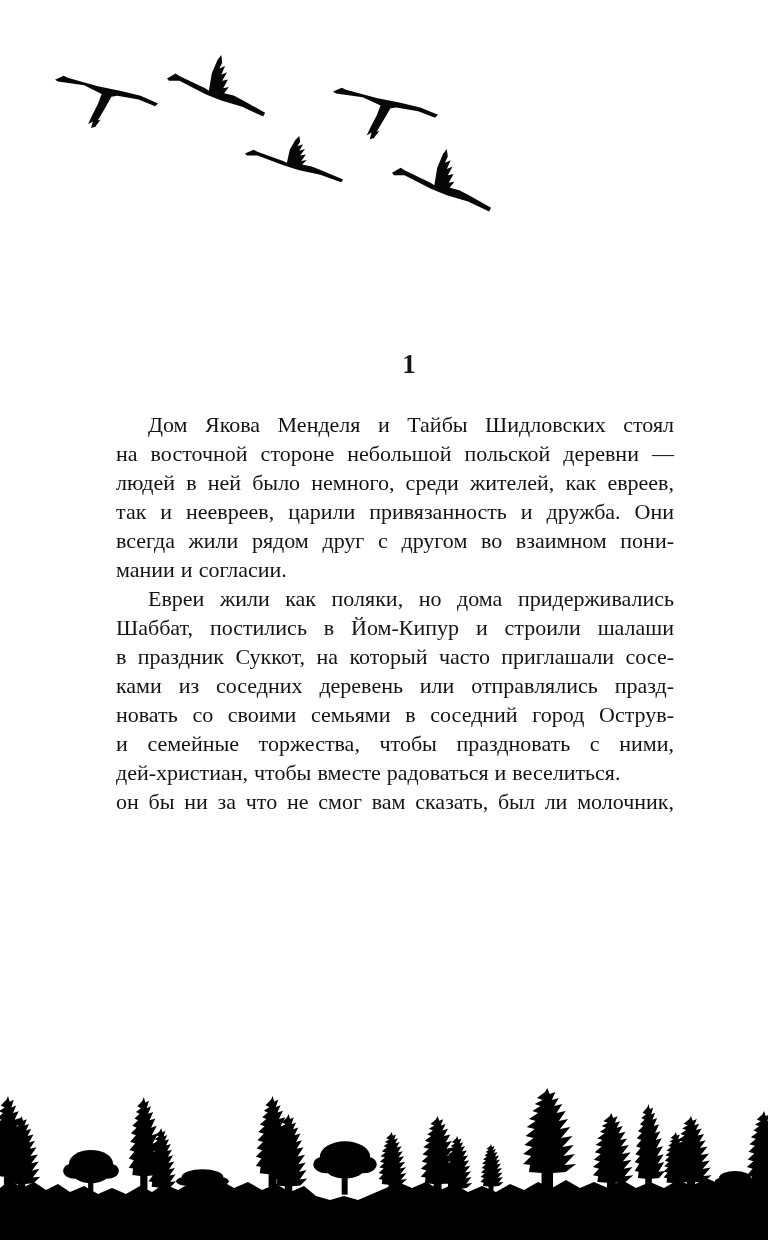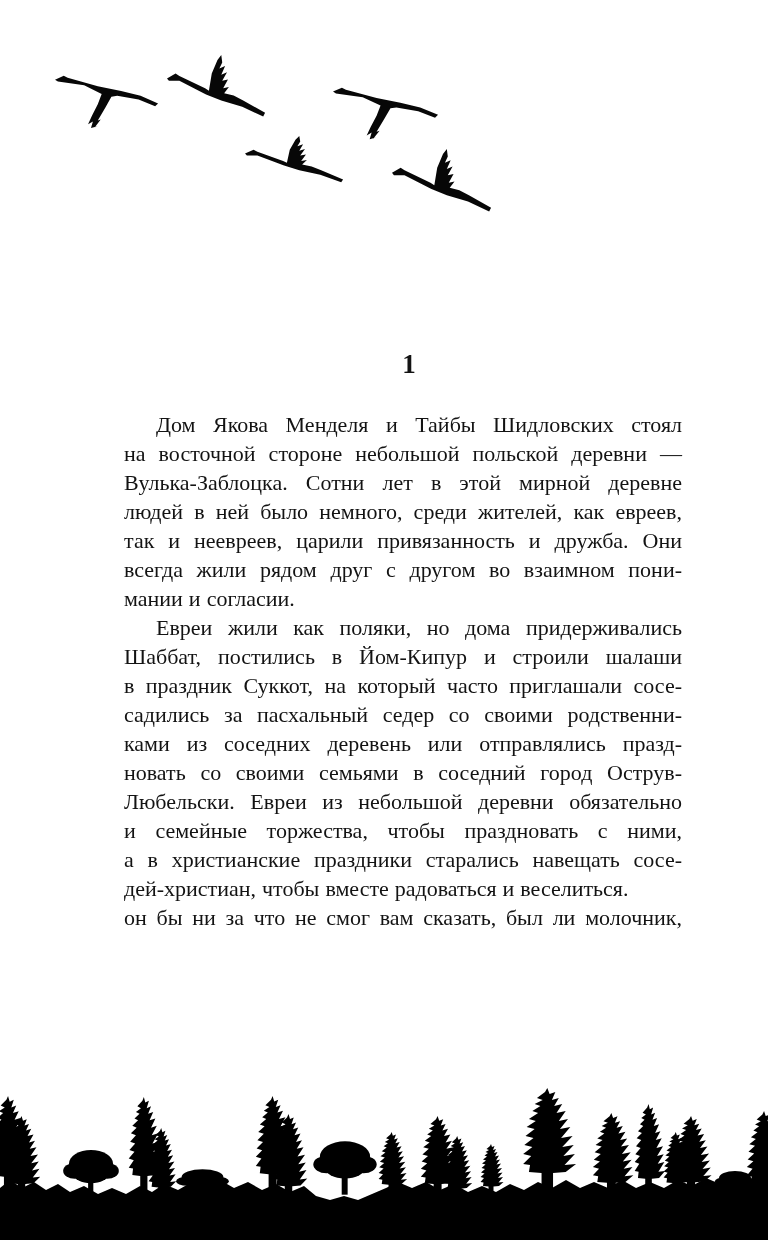--- a/index.html
+++ b/index.html
@@ -23,21 +23,21 @@
   .chapter-number {
     position:absolute;
     left:130px; top:349px; width:558px;
     text-align:center;
     font-size:27px; line-height:30px;
     font-weight:700;
   }
   
   .text-block {
     position:absolute;
-    left:124px; top:410px; width:558px;
+    left:116px; top:410px; width:558px;
     font-size:22px;
     line-height:29px;
     word-spacing:0.5px;
   }
   .line { text-align:justify; text-align-last:justify; }
   .line.last { text-align-last:left; }
   .line.indent { text-indent:32px; }
   
   .forest {
     position:absolute;
@@ -83,34 +83,30 @@
     <svg class="bird bird-5" viewBox="0 0 105 52" preserveAspectRatio="none">
         <use href="#crane-up"></use>
       </svg>
   </div>
 
   <div class="chapter-number">1</div>
 
   <div class="text-block" id="text-block">
       <div class="line indent">Дом Якова Менделя и Тайбы Шидловских стоял</div>
       <div class="line">на восточной стороне небольшой польской деревни —</div>
-      <div class="line">Вулька-Заблоцка. Сотни лет в этой мирной деревне</div>
       <div class="line">людей в ней было немного, среди жителей, как евреев,</div>
       <div class="line">так и неевреев, царили привязанность и дружба. Они</div>
       <div class="line">всегда жили рядом друг с другом во взаимном пони-</div>
       <div class="line last">мании и согласии.</div>
       <div class="line indent">Евреи жили как поляки, но дома придерживались</div>
       <div class="line">Шаббат, постились в Йом-Кипур и строили шалаши</div>
       <div class="line">в праздник Суккот, на который часто приглашали сосе-</div>
-      <div class="line">садились за пасхальный седер со своими родственни-</div>
       <div class="line">ками из соседних деревень или отправлялись празд-</div>
       <div class="line">новать со своими семьями в соседний город Острув-</div>
-      <div class="line">Любельски. Евреи из небольшой деревни обязательно</div>
       <div class="line">и семейные торжества, чтобы праздновать с ними,</div>
-      <div class="line">а в христианские праздники старались навещать сосе-</div>
       <div class="line last">дей-христиан, чтобы вместе радоваться и веселиться.</div>
       <div class="line">он бы ни за что не смог вам сказать, был ли молочник,</div>
     </div>
 
   <svg class="forest" viewBox="0 0 768 152" preserveAspectRatio="none">
 
     <path d="M0 100 L10 92 L22 100 L34 94 L46 102 L58 96 L70 104 L84 98 L98 106 L112 100 L126 106 L140 98 L152 104 L164 96 L178 102 L192 94 L206 100 L220 92 L234 100 L248 94 L262 102 L276 96 L290 104 L304 98 L316 108 L330 112 L344 108 L358 112 L372 106 L386 100 L398 94 L412 100 L426 94 L440 102 L454 96 L468 104 L482 98 L496 104 L510 96 L524 102 L538 94 L552 100 L566 92 L580 100 L594 94 L608 100 L622 92 L636 100 L650 94 L664 100 L678 92 L692 98 L706 90 L720 96 L734 88 L748 96 L768 90 L768 152 L0 152 Z"></path>
 
     <use href="#spruce" transform="translate(-10,8) scale(0.82,0.95)"></use>
     <use href="#spruce" transform="translate(5,28) scale(0.75,0.8)"></use>

